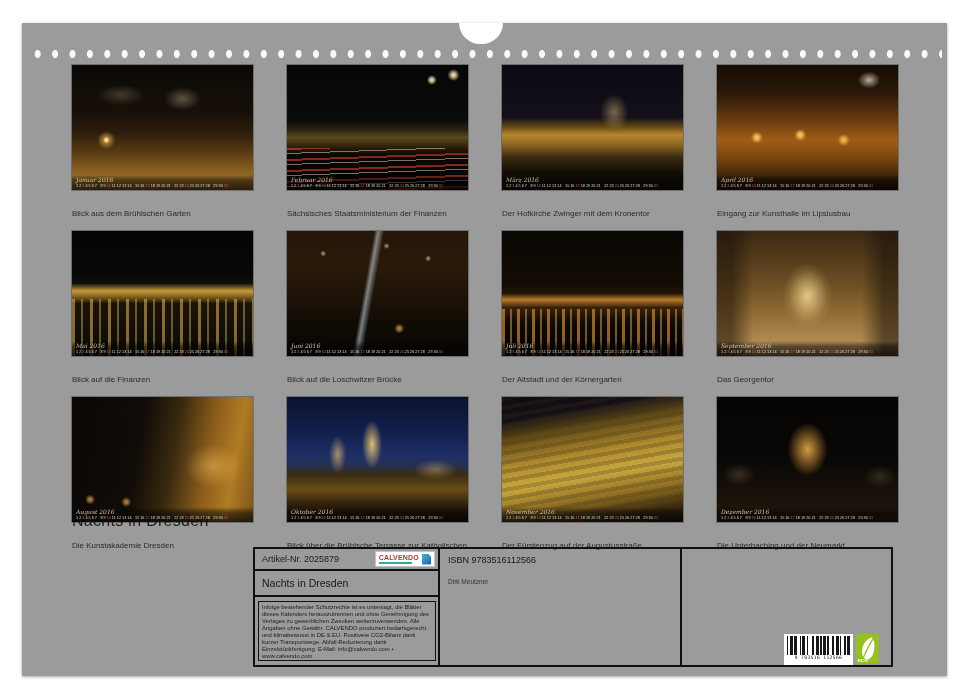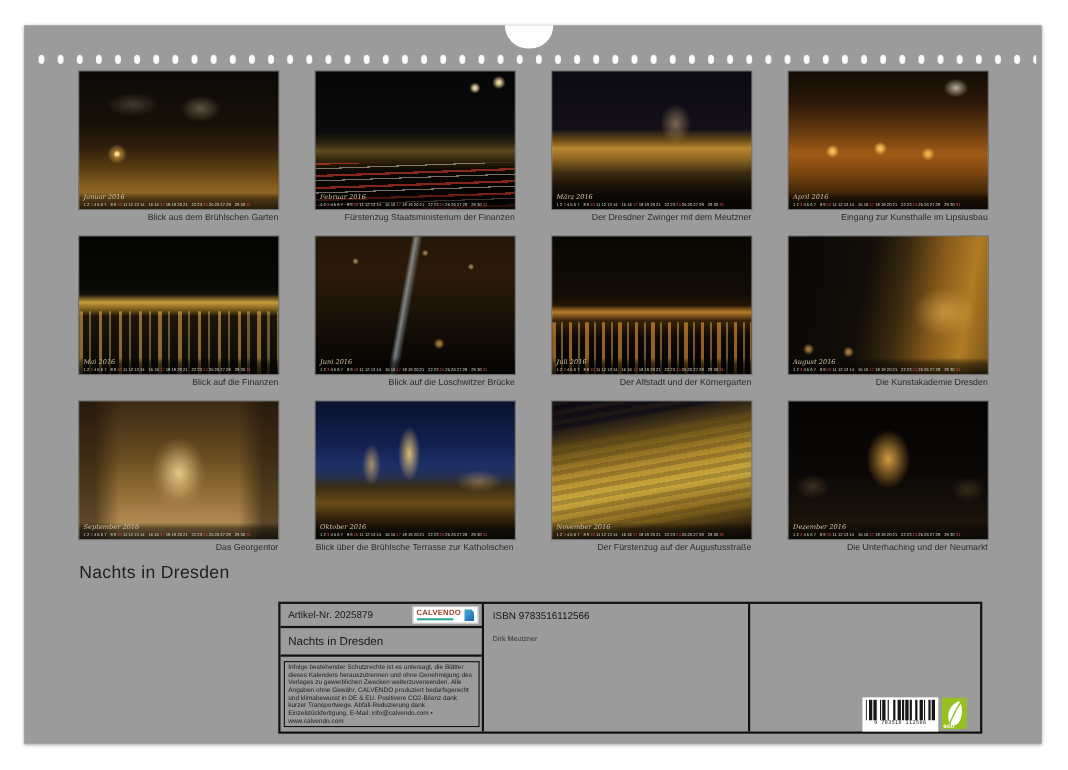--- a/index.html
+++ b/index.html
@@ -26,22 +26,22 @@
     position:absolute;left:50px;top:42px;
     display:grid;grid-template-columns:repeat(4,181px);column-gap:34px;row-gap:12px;
   }
   .thumb{margin:0;width:181px;}
   .photo{
     position:relative;width:181px;height:125px;background:#000;overflow:hidden;
     box-shadow:0 0 0 1px rgba(60,60,60,.45);
   }
   .photo::before{content:"";position:absolute;inset:0;}
   .caption{
-    margin-top:3px;font-size:8px;line-height:10px;color:#2a2a2a;
-    white-space:nowrap;overflow:hidden;text-align:right;
+    margin-top:19px;font-size:8px;line-height:10px;color:#2a2a2a;
+    white-space:nowrap;overflow:hidden;
   }
   .cal-strip{
     position:absolute;left:0;right:0;bottom:0;z-index:3;
     padding:1px 4px 2px;
     background:linear-gradient(180deg,rgba(0,0,0,0) 0%,rgba(5,4,3,.5) 35%,rgba(8,6,4,.8) 100%);
   }
   .cal-month{
     font-family:"DejaVu Serif", serif;font-style:italic;font-size:6px;line-height:7px;color:#cfc3a4;
   }
   .cal-days{display:flex;gap:1px;margin-top:1px;font-size:3.8px;line-height:4.5px;color:#dddcd6;overflow:hidden;}
@@ -216,21 +216,21 @@
               <span>25</span>
               <span>26</span>
               <span>27</span>
               <span class="wk">28</span>
               <span>29</span>
               <span>30</span>
               <span class="red">31</span>
             </div>
       </div>
     </div>
-    <figcaption class="caption">Fürstenzug Staatsministerium der Finanzen</figcaption>
+    <figcaption class="caption">Sächsisches Staatsministerium der Finanzen</figcaption>
   </figure>
 
   <figure class="thumb">
     <div class="photo p3">
       <div class="cal-strip">
         <div class="cal-month">März 2016</div>
         <div class="cal-days">
               <span>1</span>
               <span>2</span>
               <span class="red">3</span>
@@ -258,21 +258,21 @@
               <span>25</span>
               <span>26</span>
               <span>27</span>
               <span class="wk">28</span>
               <span>29</span>
               <span>30</span>
               <span class="red">31</span>
             </div>
       </div>
     </div>
-    <figcaption class="caption">Der Dresdner Zwinger mit dem Meutzner</figcaption>
+    <figcaption class="caption">Der Hofkirche Zwinger mit dem Kronentor</figcaption>
   </figure>
 
   <figure class="thumb">
     <div class="photo p4">
       <div class="cal-strip">
         <div class="cal-month">April 2016</div>
         <div class="cal-days">
               <span>1</span>
               <span>2</span>
               <span class="red">3</span>
@@ -430,20 +430,62 @@
               <span>29</span>
               <span>30</span>
               <span class="red">31</span>
             </div>
       </div>
     </div>
     <figcaption class="caption">Der Altstadt und der Körnergarten</figcaption>
   </figure>
 
   <figure class="thumb">
+    <div class="photo p9">
+      <div class="cal-strip">
+        <div class="cal-month">September 2016</div>
+        <div class="cal-days">
+              <span>1</span>
+              <span>2</span>
+              <span class="red">3</span>
+              <span>4</span>
+              <span>5</span>
+              <span>6</span>
+              <span class="wk">7</span>
+              <span>8</span>
+              <span>9</span>
+              <span class="red">10</span>
+              <span>11</span>
+              <span>12</span>
+              <span>13</span>
+              <span class="wk">14</span>
+              <span>15</span>
+              <span>16</span>
+              <span class="red">17</span>
+              <span>18</span>
+              <span>19</span>
+              <span>20</span>
+              <span class="wk">21</span>
+              <span>22</span>
+              <span>23</span>
+              <span class="red">24</span>
+              <span>25</span>
+              <span>26</span>
+              <span>27</span>
+              <span class="wk">28</span>
+              <span>29</span>
+              <span>30</span>
+              <span class="red">31</span>
+            </div>
+      </div>
+    </div>
+    <figcaption class="caption">Das Georgentor</figcaption>
+  </figure>
+
+  <figure class="thumb">
     <div class="photo p8">
       <div class="cal-strip">
         <div class="cal-month">August 2016</div>
         <div class="cal-days">
               <span>1</span>
               <span>2</span>
               <span class="red">3</span>
               <span>4</span>
               <span>5</span>
               <span>6</span>
@@ -469,62 +511,20 @@
               <span>26</span>
               <span>27</span>
               <span class="wk">28</span>
               <span>29</span>
               <span>30</span>
               <span class="red">31</span>
             </div>
       </div>
     </div>
     <figcaption class="caption">Die Kunstakademie Dresden</figcaption>
-  </figure>
-
-  <figure class="thumb">
-    <div class="photo p9">
-      <div class="cal-strip">
-        <div class="cal-month">September 2016</div>
-        <div class="cal-days">
-              <span>1</span>
-              <span>2</span>
-              <span class="red">3</span>
-              <span>4</span>
-              <span>5</span>
-              <span>6</span>
-              <span class="wk">7</span>
-              <span>8</span>
-              <span>9</span>
-              <span class="red">10</span>
-              <span>11</span>
-              <span>12</span>
-              <span>13</span>
-              <span class="wk">14</span>
-              <span>15</span>
-              <span>16</span>
-              <span class="red">17</span>
-              <span>18</span>
-              <span>19</span>
-              <span>20</span>
-              <span class="wk">21</span>
-              <span>22</span>
-              <span>23</span>
-              <span class="red">24</span>
-              <span>25</span>
-              <span>26</span>
-              <span>27</span>
-              <span class="wk">28</span>
-              <span>29</span>
-              <span>30</span>
-              <span class="red">31</span>
-            </div>
-      </div>
-    </div>
-    <figcaption class="caption">Das Georgentor</figcaption>
   </figure>
 
   <figure class="thumb">
     <div class="photo p10">
       <div class="cal-strip">
         <div class="cal-month">Oktober 2016</div>
         <div class="cal-days">
               <span>1</span>
               <span>2</span>
               <span class="red">3</span>

